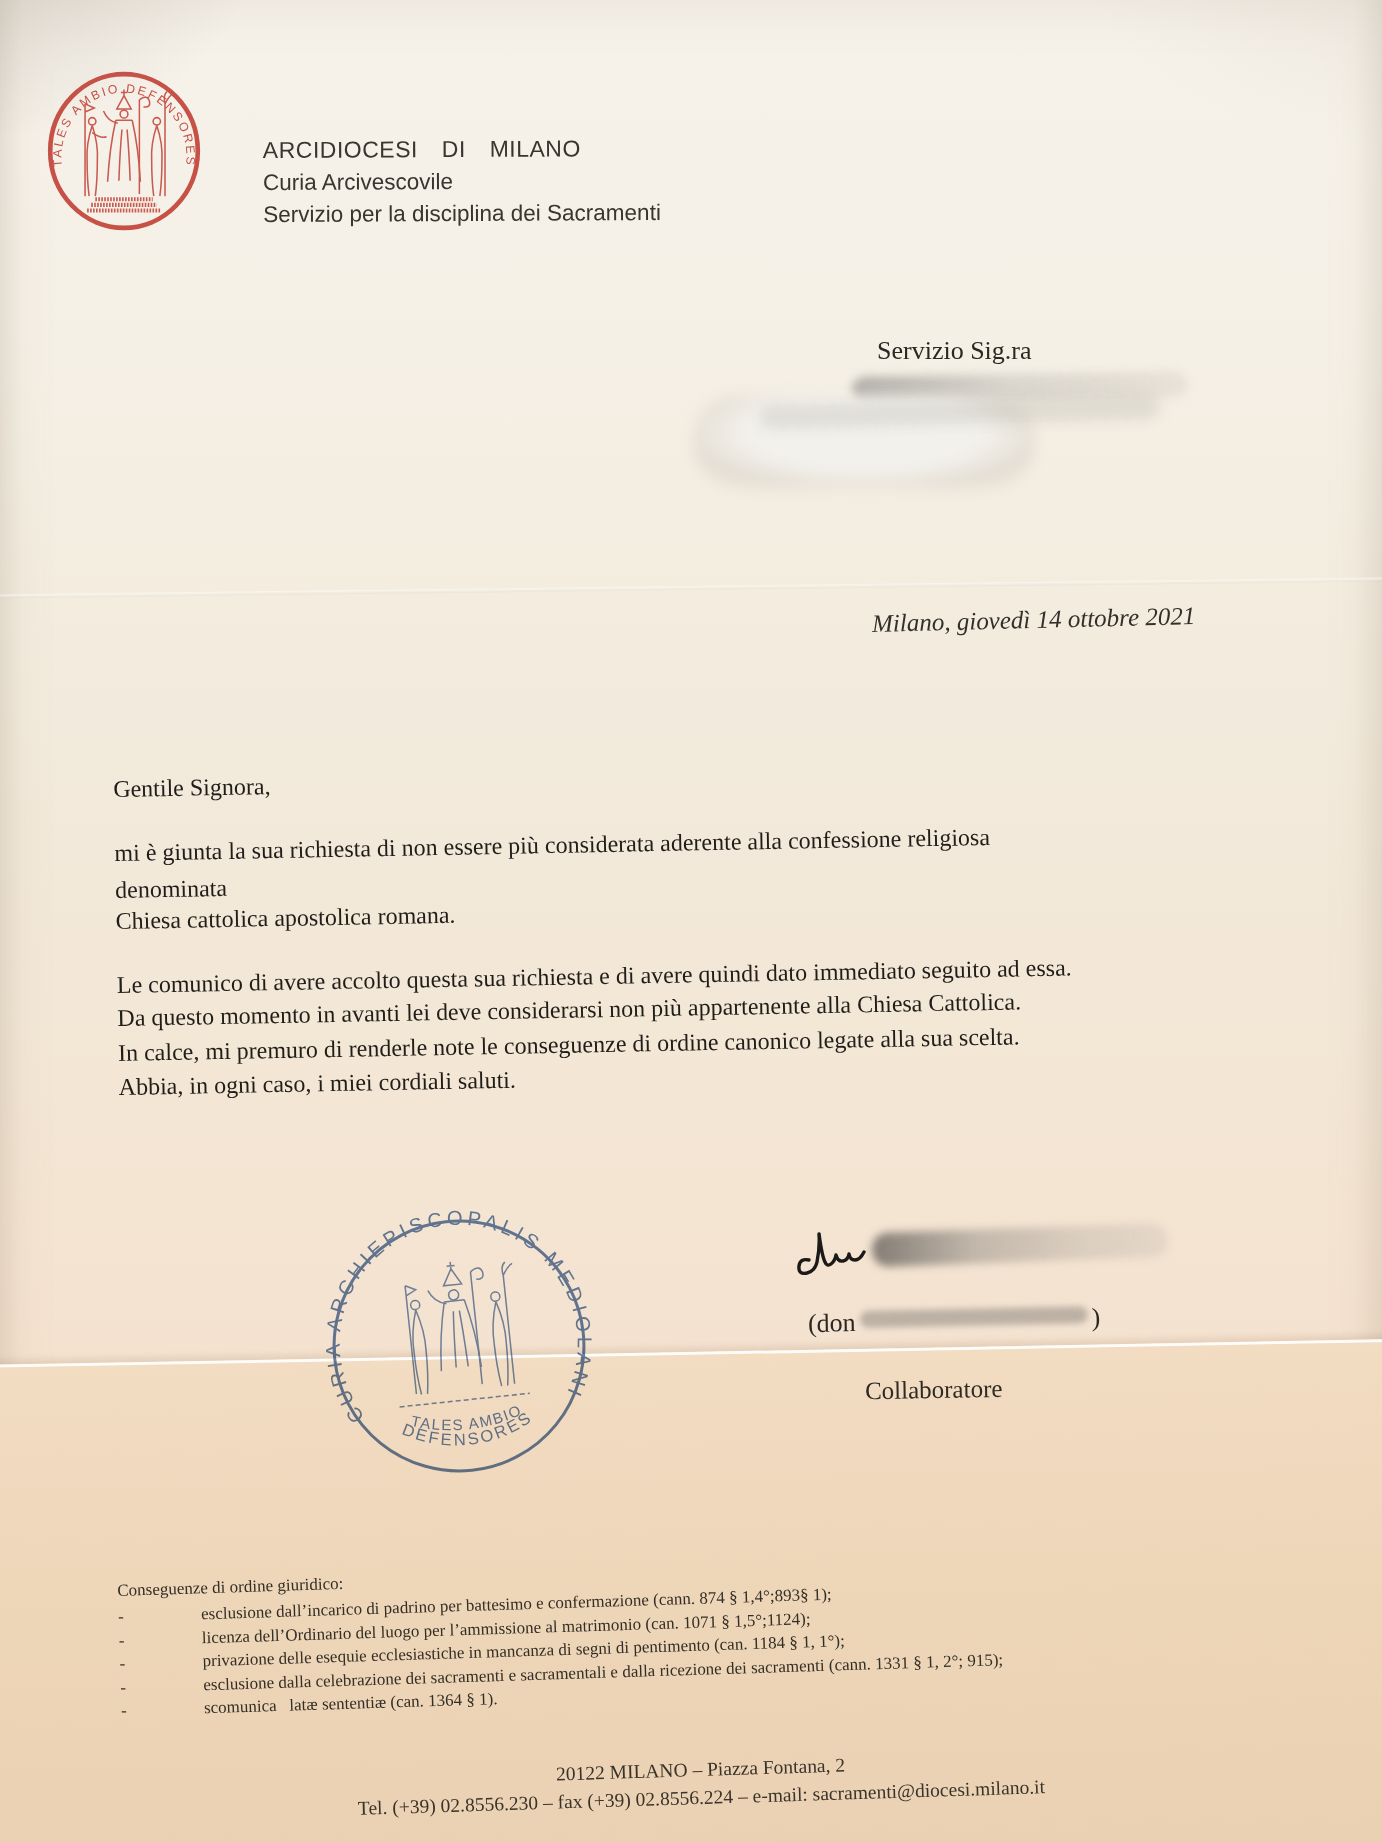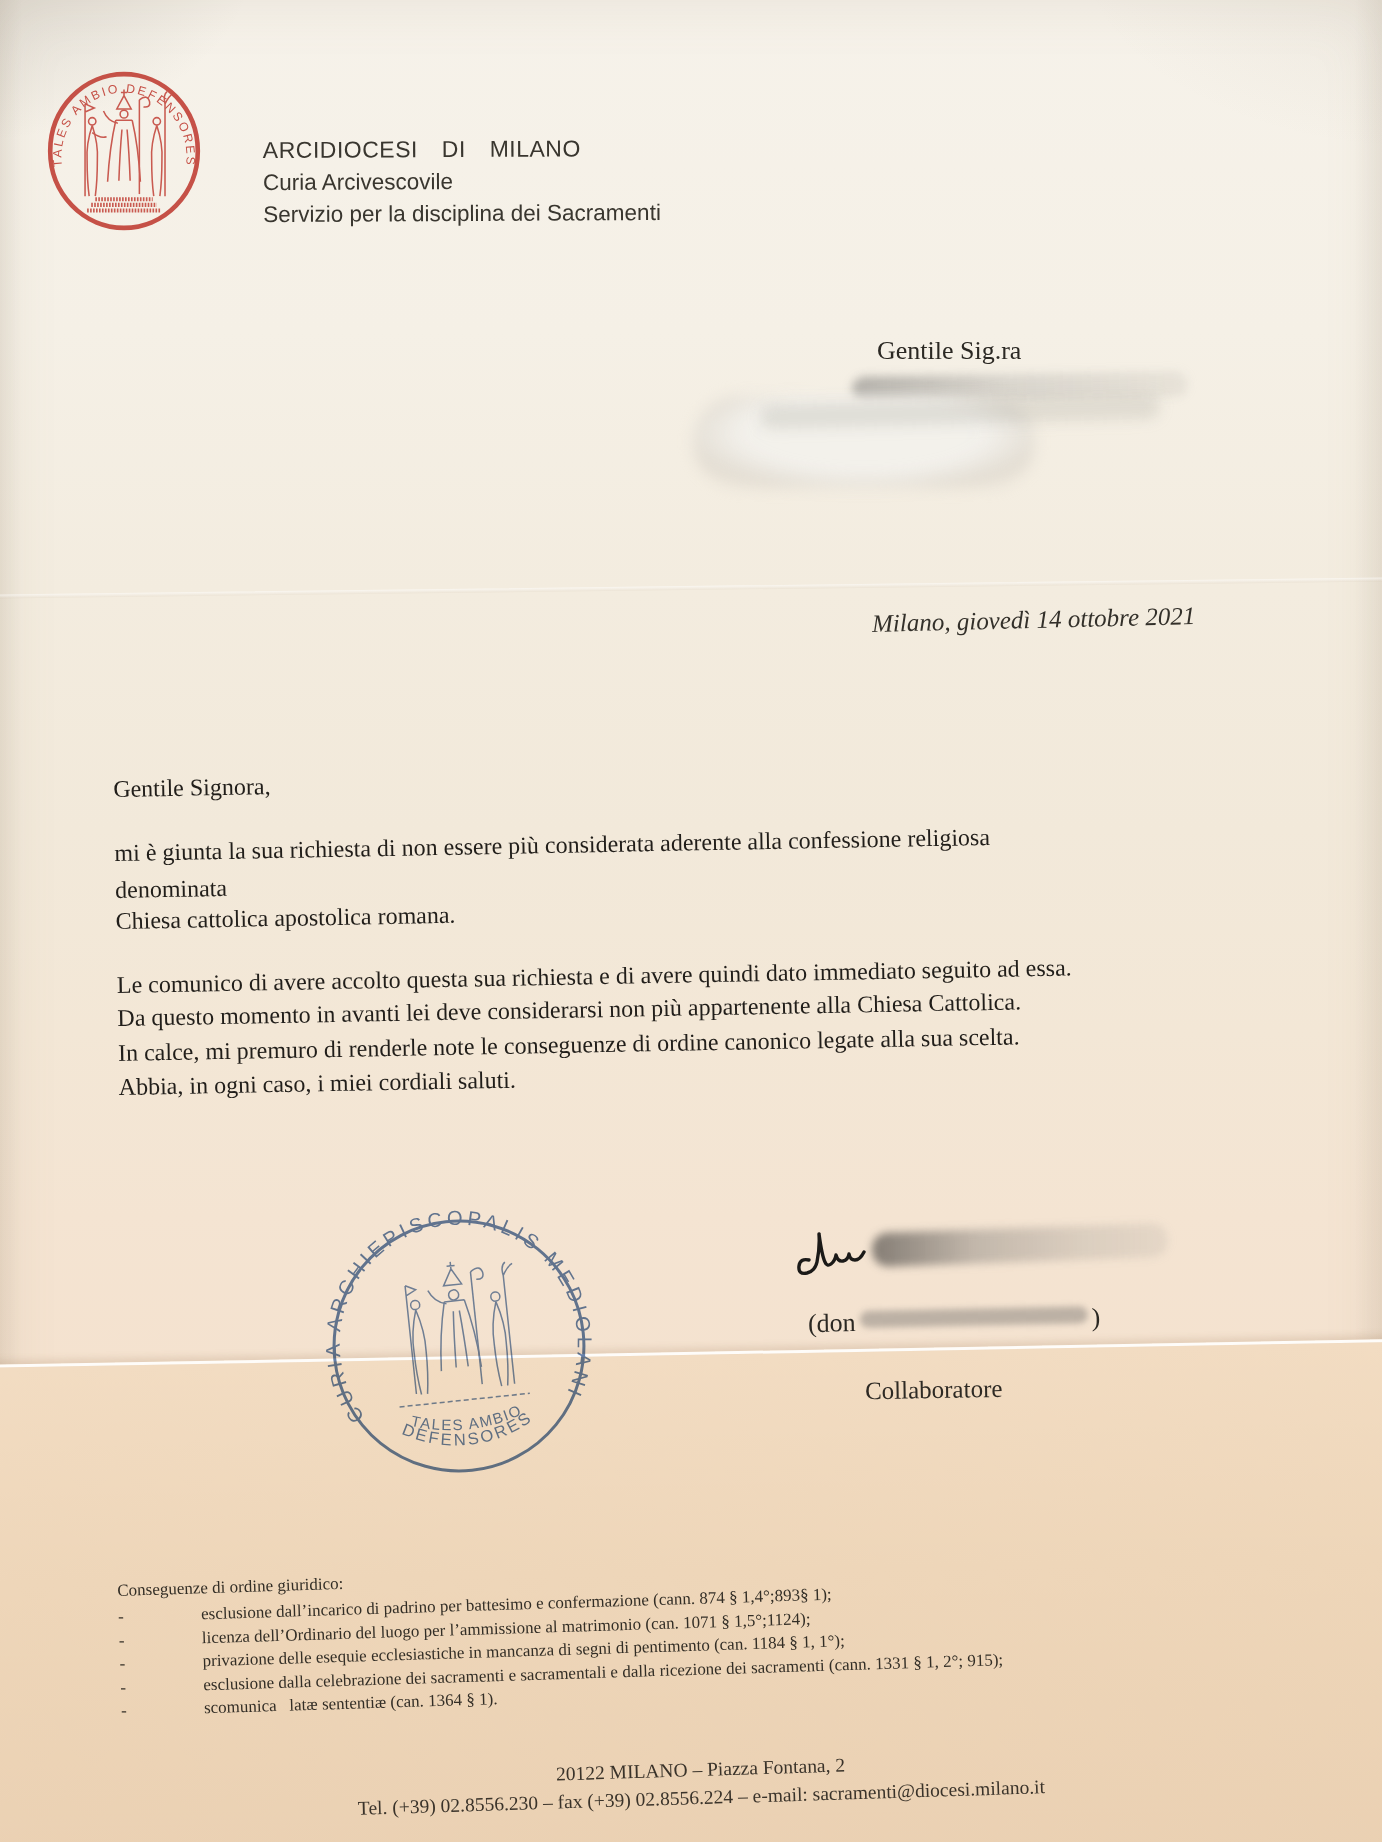--- a/index.html
+++ b/index.html
@@ -124,21 +124,21 @@
       <path d="M120,35 v90 M120,35 q4,-8 8,-10 M120,35 q-2,-9 2,-12"></path>
     </g>
   </svg>
 
   <div class="letterhead">
     <div class="lh-l1">ARCIDIOCESI DI MILANO</div>
     <div class="lh-l2">Curia Arcivescovile</div>
     <div class="lh-l3">Servizio per la disciplina dei Sacramenti</div>
   </div>
 
-  <div class="recipient">Gentile Sig.ra</div>
+  <div class="recipient">Servizio Sig.ra</div>
   <div class="smudge-name"></div>
   <div class="smudge-addr"></div>
   <div class="smudge-addr2"></div>
 
   <div class="dateline">Milano, giovedì 14 ottobre 2021</div>
 
   <div class="body-block">
     <div class="bl s0">Gentile Signora,</div>
     <div class="bl p1a">mi è giunta la sua richiesta di non essere più considerata aderente alla confessione religiosa</div>
     <div class="bl p1b">denominata</div>

